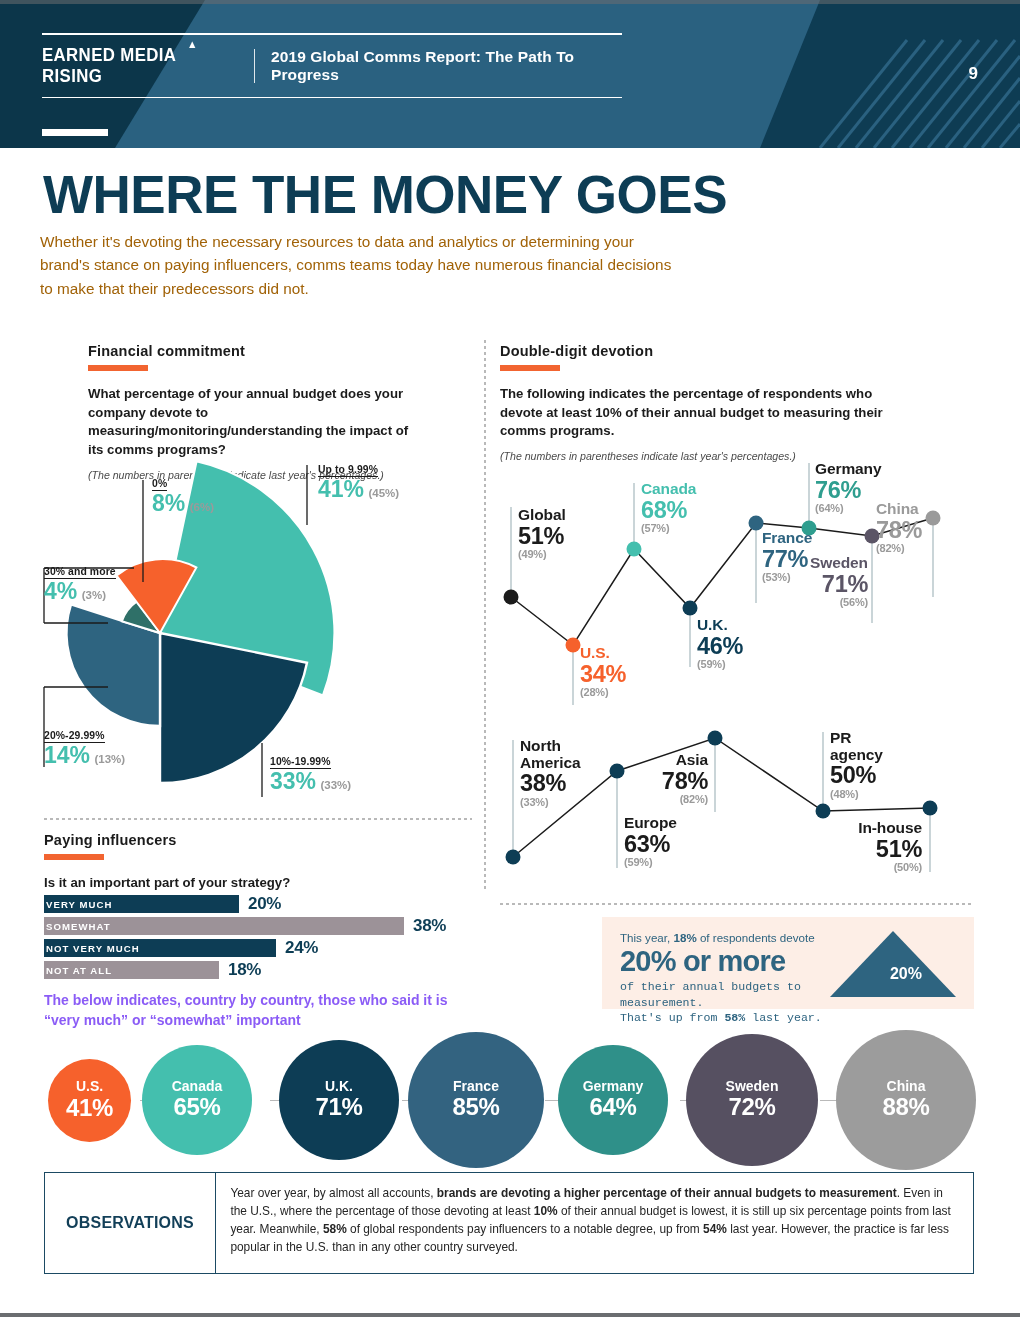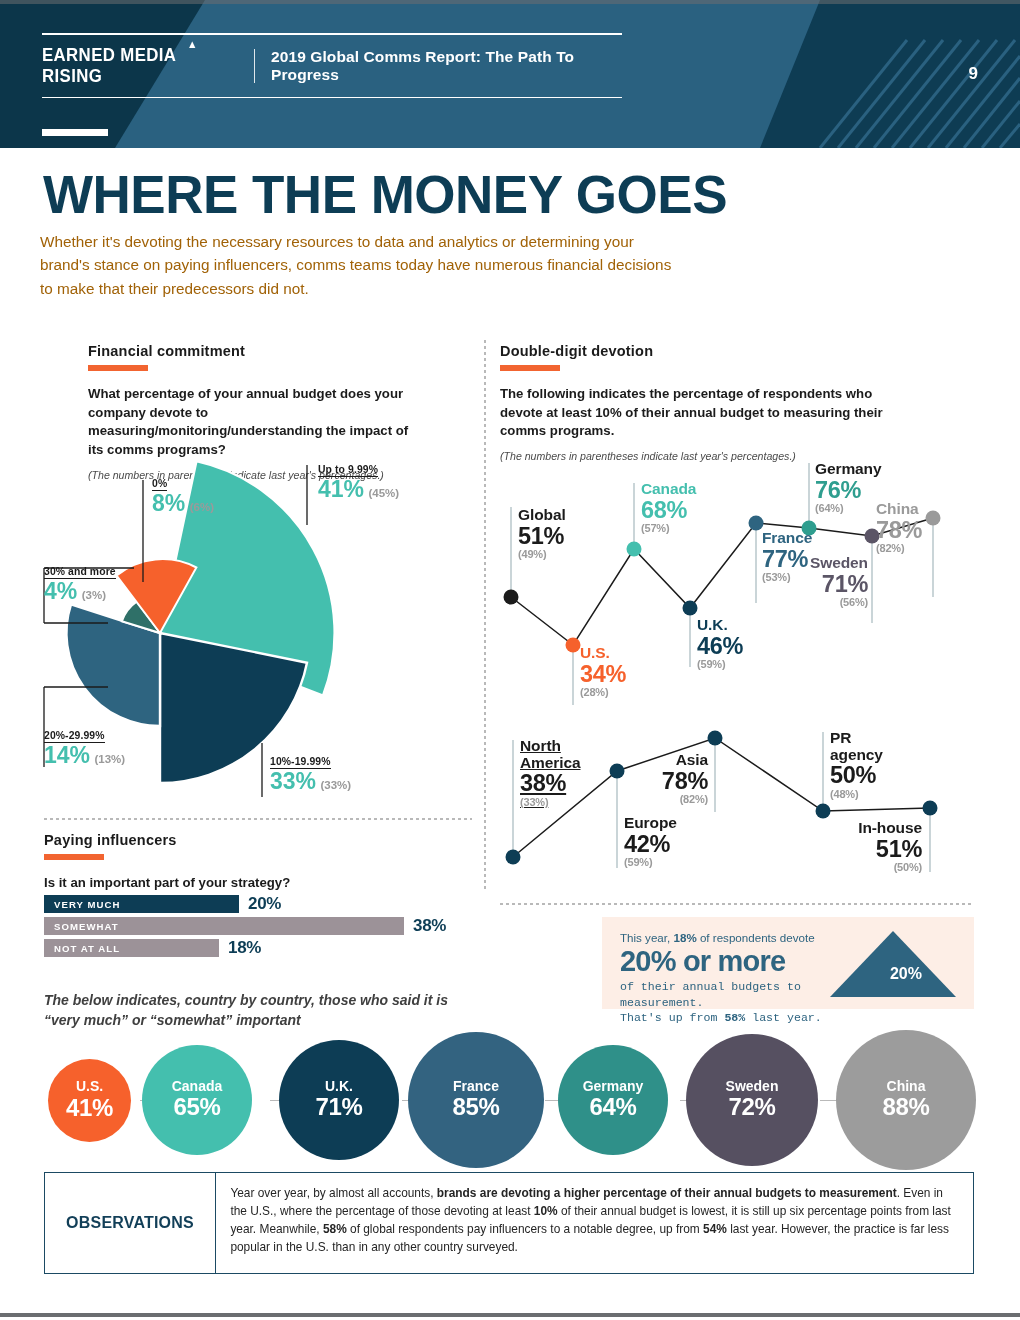--- a/index.html
+++ b/index.html
@@ -70,24 +70,24 @@
   .line-svg{position:absolute;left:0;top:0;pointer-events:none;}
   .lc-lbl{position:absolute;}
   .lc-name{font-size:15.5px;font-weight:bold;line-height:1.08;letter-spacing:-.1px;}
   .lc-val{font-size:23.5px;font-weight:bold;line-height:1.05;letter-spacing:-.3px;}
   .lc-prev{font-size:11px;color:#9a9a9a;font-weight:bold;letter-spacing:-.2px;}
 
   
   .bars{position:absolute;left:44px;top:895px;width:430px;}
   .barrow{display:flex;align-items:center;height:18px;margin-bottom:4px;}
   .bar{height:18px;display:flex;align-items:center;}
-  .bar span{color:#fff;font-size:9.6px;font-weight:bold;letter-spacing:1.05px;padding-left:10px;}
+  .bar span{color:#fff;font-size:9.6px;font-weight:bold;letter-spacing:1.05px;padding-left:2px;}
   .barpct{font-size:17px;font-weight:bold;color:#0d3d55;margin-left:9px;letter-spacing:-.3px;}
 
-  .below-q{position:absolute;left:44px;top:990px;width:440px;font-size:14px;font-weight:bold;line-height:1.45;color:#404040;font-style:italic;}
+  .below-q{position:absolute;left:44px;top:990px;width:440px;font-size:14px;font-weight:bold;line-height:1.45;color:#8b5cf6;}
 
   
   .callout{position:absolute;left:602px;top:917px;width:372px;height:92px;background:#fdeee6;}
   .co-txt{position:absolute;left:18px;top:13px;width:245px;color:#2e6480;}
   .co-l1{font-size:11.6px;line-height:1.3;}
   .co-big{font-size:29px;font-weight:bold;line-height:1.08;letter-spacing:-.8px;margin:1px 0 2px 0;}
   .co-l3{font-size:11.6px;line-height:1.32;font-family:Liberation Mono, monospace;}
   .co-tri{position:absolute;right:16px;top:12px;width:130px;height:70px;}
   .co-tri-pct{position:absolute;right:52px;top:48px;color:#fff;font-size:16px;font-weight:bold;}
 
@@ -320,29 +320,29 @@
         <line x1="333" y1="91" x2="333" y2="12"></line>
         <line x1="440" y1="88" x2="440" y2="152"></line>
       </g>
       <circle cx="23" cy="137" r="7.5" fill="#0d3d55"></circle>
       <circle cx="127" cy="51" r="7.5" fill="#0d3d55"></circle>
       <circle cx="225" cy="18" r="7.5" fill="#0d3d55"></circle>
       <circle cx="333" cy="91" r="7.5" fill="#0d3d55"></circle>
       <circle cx="440" cy="88" r="7.5" fill="#0d3d55"></circle>
     </svg>
 
-    <div class="lc-lbl" style="left:30px;top:18px;color:#1b1b1b;width:82px;text-decoration:underline;">
+    <div class="lc-lbl" style="left:30px;top:18px;color:#1b1b1b;width:82px;">
       <div class="lc-name">North America</div>
       <div class="lc-val">38%</div>
       <div class="lc-prev">(33%)</div>
     </div>
 
     <div class="lc-lbl" style="left:134px;top:95px;color:#1b1b1b;">
       <div class="lc-name">Europe</div>
-      <div class="lc-val">42%</div>
+      <div class="lc-val">63%</div>
       <div class="lc-prev">(59%)</div>
     </div>
 
     <div class="lc-lbl" style="left:150px;top:32px;color:#1b1b1b;text-align:right;width:68px;">
       <div class="lc-name">Asia</div>
       <div class="lc-val">78%</div>
       <div class="lc-prev">(82%)</div>
     </div>
 
     <div class="lc-lbl" style="left:340px;top:10px;color:#1b1b1b;width:70px;">
@@ -369,20 +369,26 @@
       <div class="bar" style="width:195px;background:#0d3d55;">
         <span>VERY MUCH</span>
       </div>
       <div class="barpct">20%</div>
     </div>
     <div class="barrow">
       <div class="bar" style="width:360px;background:#9c9298;">
         <span>SOMEWHAT</span>
       </div>
       <div class="barpct">38%</div>
+    </div>
+    <div class="barrow">
+      <div class="bar" style="width:232px;background:#0d3d55;">
+        <span>NOT VERY MUCH</span>
+      </div>
+      <div class="barpct">24%</div>
     </div>
     <div class="barrow">
       <div class="bar" style="width:175px;background:#9c9298;">
         <span>NOT AT ALL</span>
       </div>
       <div class="barpct">18%</div>
     </div>
   </div>
 
   <div class="below-q">The below indicates, country by country, those who said it is “very much” or “somewhat” important</div>

